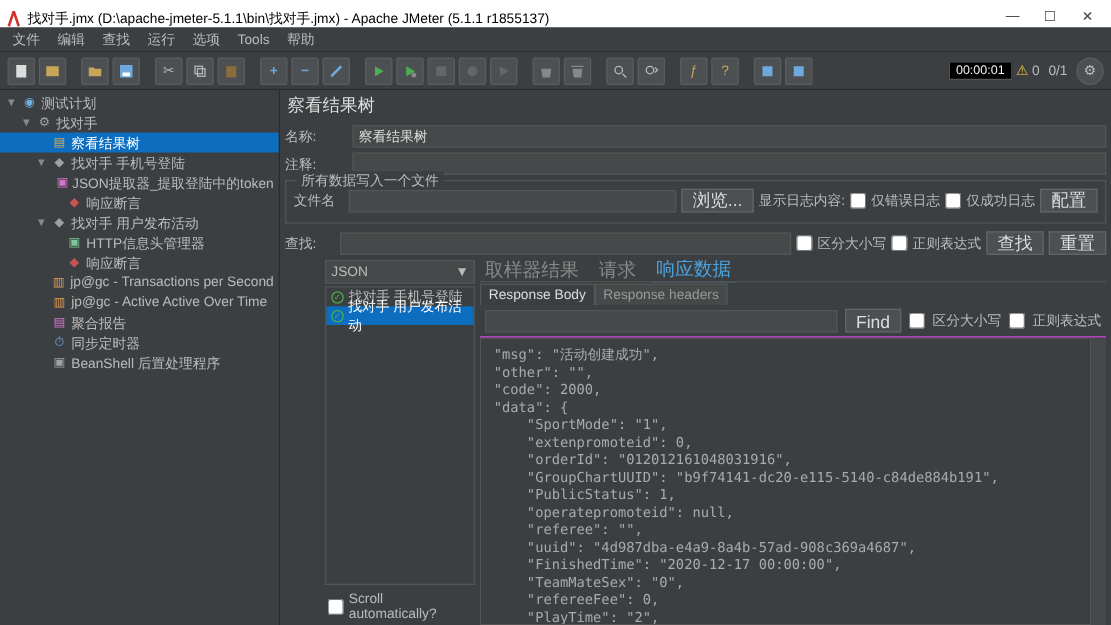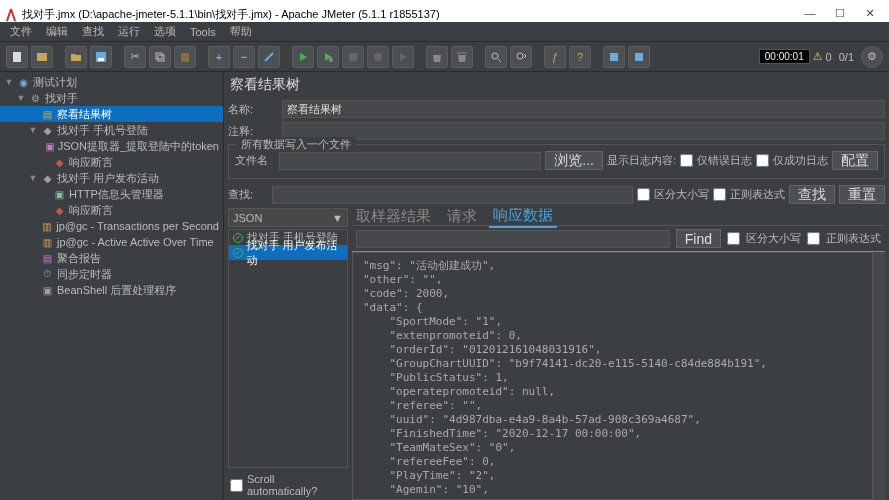--- a/index.html
+++ b/index.html
@@ -29,21 +29,21 @@
 .panel-title { font-size: 14px; color: #ddd; padding: 4px 2px; }
 .form-row { display: flex; align-items: center; gap: 4px; padding: 2px 0; }
 .form-row .lbl { width: 50px; text-align: left; color:#bbb; }
 input[type=text] { background: #45494a; border: 1px solid #555; color: #ddd; height: 18px; padding: 0 4px; font-size: 11px; }
 input[type=checkbox] { accent-color: #555; }
 .btn { background: #4c5052; border: 1px solid #646464; color: #ddd; padding: 2px 8px; font-size: 14px; height: 19px; display:flex; align-items:center;}
 .fieldset { border: 1px solid #555; margin: 2px 0; padding: 4px 6px 6px 6px; position: relative; }
 .fieldset .legend { position: absolute; top: -8px; left: 8px; background: #3c3f41; padding: 0 4px; font-size: 11px; }
 .search-row { display: flex; align-items: center; gap: 4px; margin-top: 4px; }
 .lower { flex: 1; display: flex; gap: 4px; overflow: hidden; margin-top: 4px; }
-.left-col { width: 120px; display: flex; flex-direction: column; gap: 2px; }
+.left-col { width: 120px; display: flex; flex-direction: column; gap: 2px; margin-left: 32px; }
 .combo { background: #45494a; border: 1px solid #555; height: 19px; display: flex; align-items: center; padding: 0 4px; justify-content: space-between; }
 .samplers { flex: 1; border: 1px solid #555; overflow: auto; background: #3c3f41; }
 .srow { display: flex; align-items: center; height: 15px; gap: 4px; padding: 0 4px; }
 .srow.sel { background: #0d6ebf; color: #fff; }
 .ok-ic { width: 10px; height: 10px; border: 1px solid #4caf50; border-radius: 50%; display: flex; align-items: center; justify-content: center; color: #4caf50; font-size: 7px; }
 .right-col { flex: 1; display: flex; flex-direction: column; overflow: hidden; }
 .tabs { display: flex; align-items: center; height: 18px; gap: 8px; border-bottom: 1px solid #555; }
 .tab { padding: 1px 4px; color: #888; font-size: 15px; }
 .tab.on { color: #4aa3df; border-bottom: 2px solid #4aa3df; }
 .subtabs { display: flex; align-items: center; height: 18px; background: #3c3f41; }
@@ -330,20 +330,24 @@
           <input type="checkbox" style="">
           <span>Scroll automatically?</span>
         </div>
       </div>
 
       <div class="right-col">
         <div class="tabs">
           <span class="tab">取样器结果</span>
           <span class="tab">请求</span>
           <span class="tab on">响应数据</span>
+        </div>
+        <div class="subtabs">
+          <span class="subtab on">Response Body</span>
+          <span class="subtab">Response headers</span>
         </div>
         <div class="find-row">
           <input type="text" style="flex: 1 1 0%;">
           <span class="btn">Find</span>
           <input type="checkbox" style="">
           <span>区分大小写</span>
           <input type="checkbox" style="">
           <span>正则表达式</span>
         </div>
         <div style="flex:1;display:flex;overflow:hidden">

